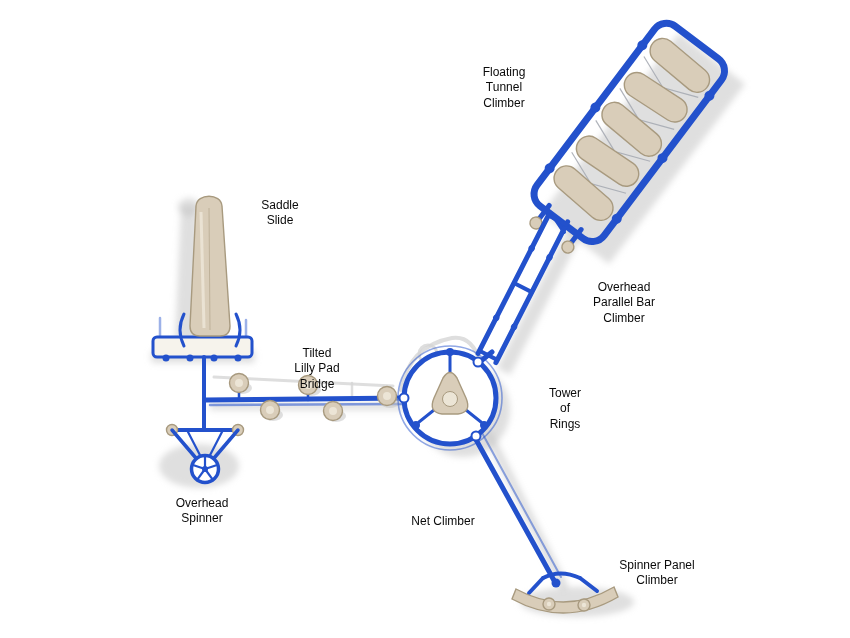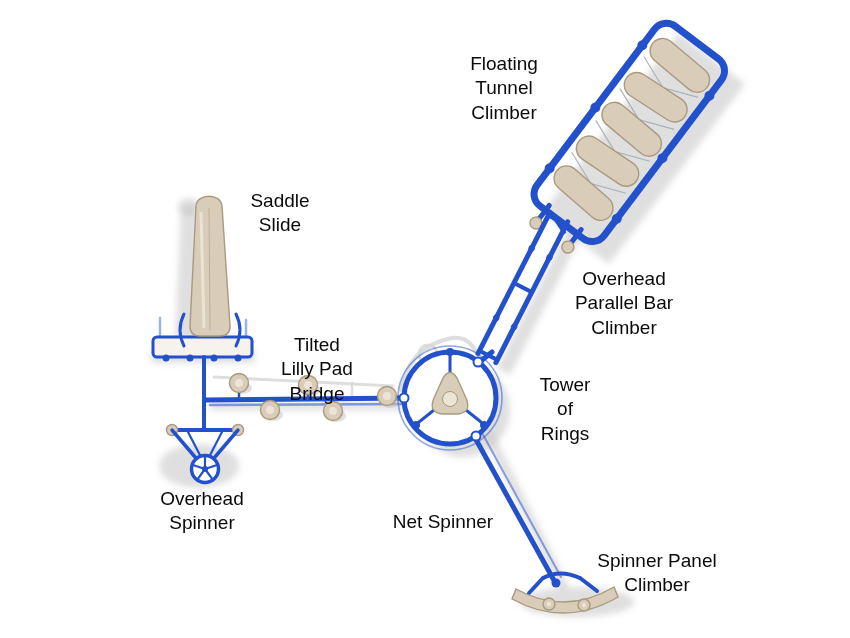--- a/index.html
+++ b/index.html
@@ -13,21 +13,21 @@
   .pipe-fill{fill:var(--pipe-blue);stroke:none;}
   .tan{fill:var(--tan);stroke:var(--tan-dark);stroke-width:1.4;}
   .shadow{fill:var(--shadow);opacity:.55;stroke:none;}
   .shadowline{stroke:var(--shadow);fill:none;opacity:.55;stroke-linecap:round;}
   .ghost{stroke:var(--ghost);fill:none;opacity:.8;stroke-linecap:round;}
   .cable{stroke:var(--cable);stroke-width:1.2;fill:none;opacity:.9;}
   .clamp{fill:#ffffff;stroke:var(--pipe-blue);stroke-width:2;}
   
   .lbl{
     position:absolute;transform:translate(-50%,-50%);text-align:center;
-    white-space:pre-line;font-size:19px;line-height:1.28;color:var(--label-text);
+    white-space:pre-line;font-size:12px;line-height:1.28;color:var(--label-text);
   }
   #lbl-ftc{left:504px;top:88px;}
   #lbl-saddle{left:260px;top:213px;margin-left:20px;}
   #lbl-lilly{left:317px;top:333px;margin-top:36px;}
   #lbl-pbar{left:624px;top:303px;}
   #lbl-tower{left:565px;top:409px;}
   #lbl-spin{left:202px;top:511px;}
   #lbl-net{left:443px;top:522px;}
   #lbl-panel{left:657px;top:573px;}
 </style>
@@ -213,17 +213,17 @@
 Lilly Pad
 Bridge</div>
   <div class="lbl" id="lbl-pbar">Overhead
 Parallel Bar
 Climber</div>
   <div class="lbl" id="lbl-tower">Tower
 of
 Rings</div>
   <div class="lbl" id="lbl-spin">Overhead
 Spinner</div>
-  <div class="lbl" id="lbl-net">Net Spinner</div>
+  <div class="lbl" id="lbl-net">Net Climber</div>
   <div class="lbl" id="lbl-panel">Spinner Panel
 Climber</div>
 
 </div>
 
 </body></html>

